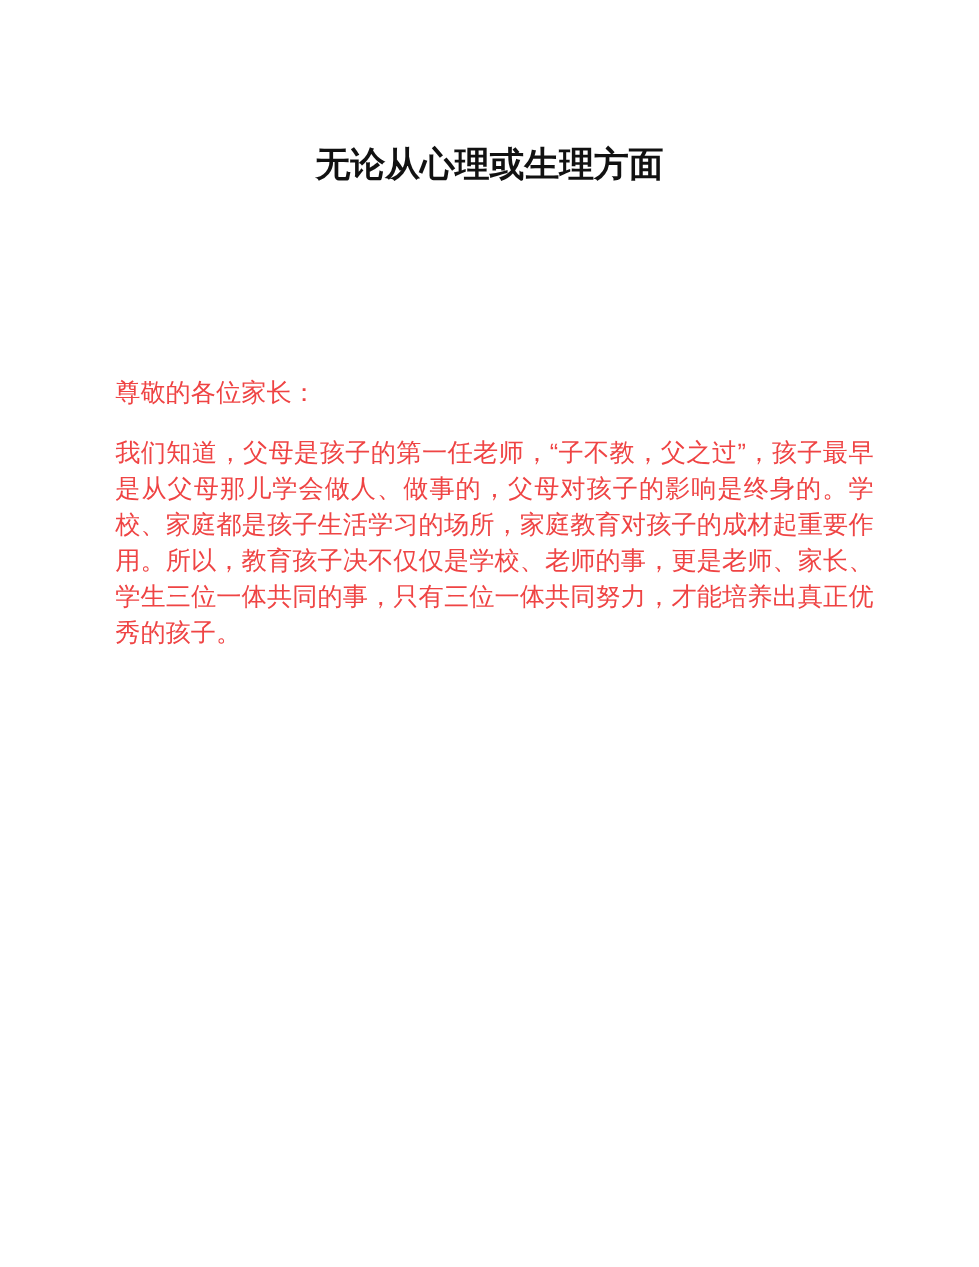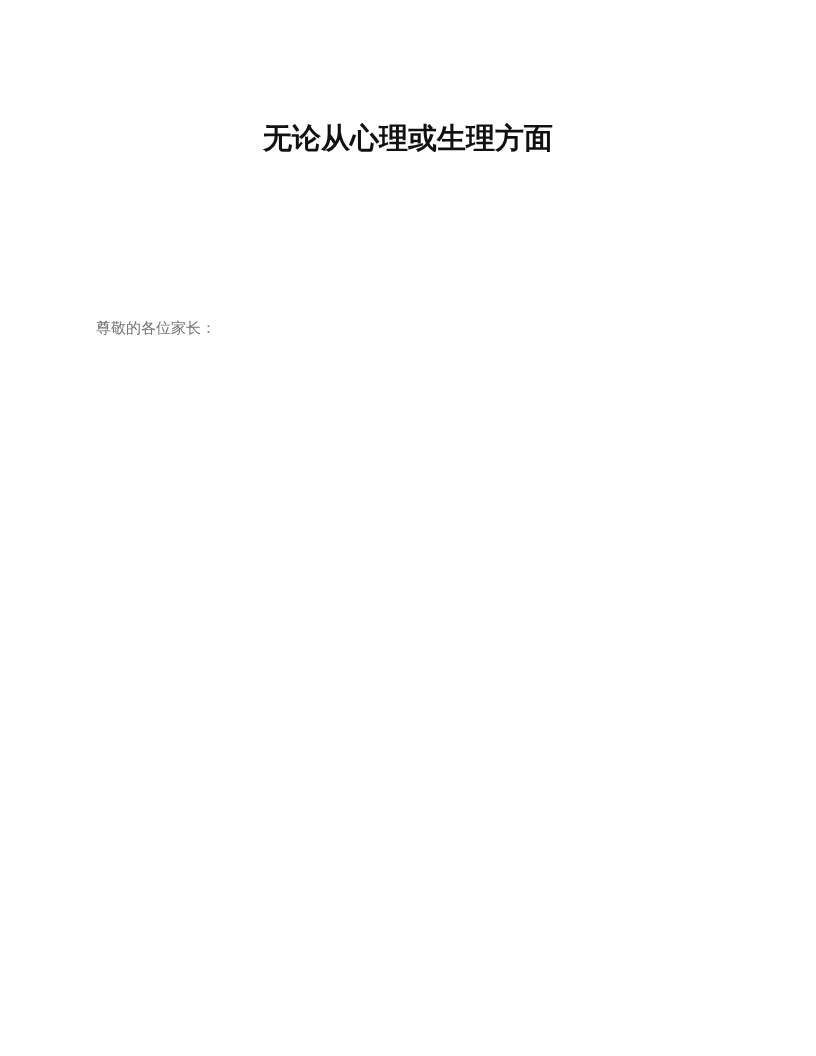--- a/index.html
+++ b/index.html
@@ -23,29 +23,30 @@
     font-weight: 700;
     text-align: center;
     color: #111111;
   }
   .doc-body {
     margin: 158px 0 0 96px;
     width: 632px;
   }
   .para {
     margin: 0 0 20px 0;
-    font-size: 15px;
+    font-size: 21px;
     line-height: 30px;
-    color: #737373;
+    color: #ef4444;
     text-align: justify;
     text-justify: inter-ideograph;
     word-break: break-all;
   }
 </style>
 </head>
 <body>
 
 <div class="page">
   <h1 class="doc-title">无论从心理或生理方面</h1>
   <div class="doc-body">
     <p class="para">尊敬的各位家长：</p>
+    <p class="para">我们知道，父母是孩子的第一任老师，“子不教，父之过”，孩子最早是从父母那儿学会做人、做事的，父母对孩子的影响是终身的。学校、家庭都是孩子生活学习的场所，家庭教育对孩子的成材起重要作用。所以，教育孩子决不仅仅是学校、老师的事，更是老师、家长、学生三位一体共同的事，只有三位一体共同努力，才能培养出真正优秀的孩子。</p>
   </div>
 </div>
 
 </body></html>

